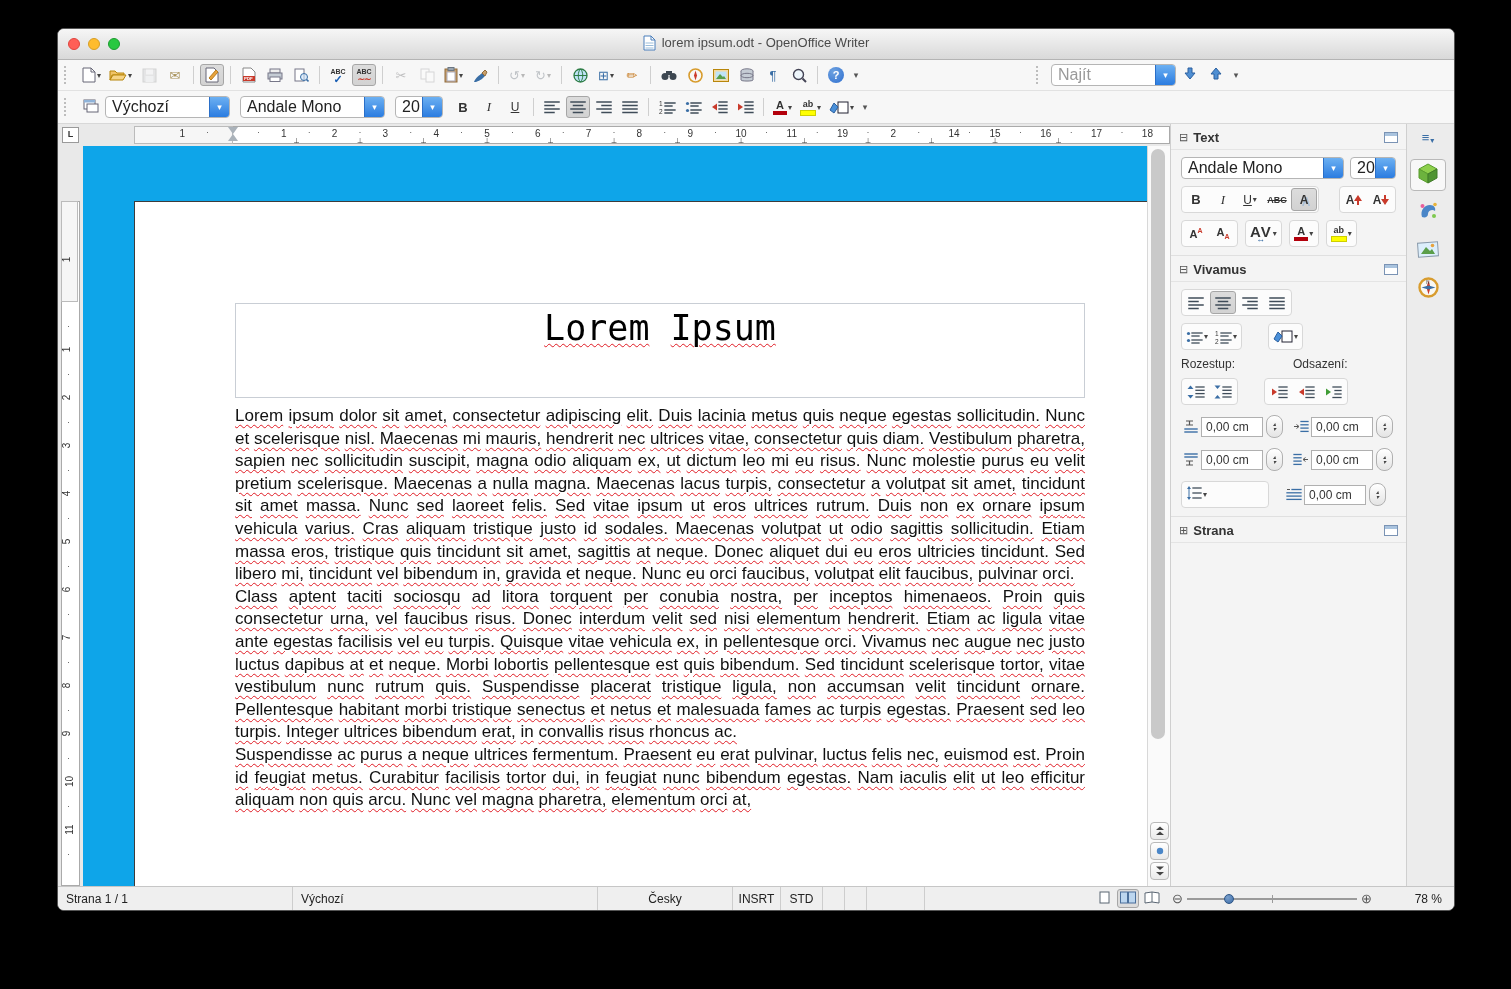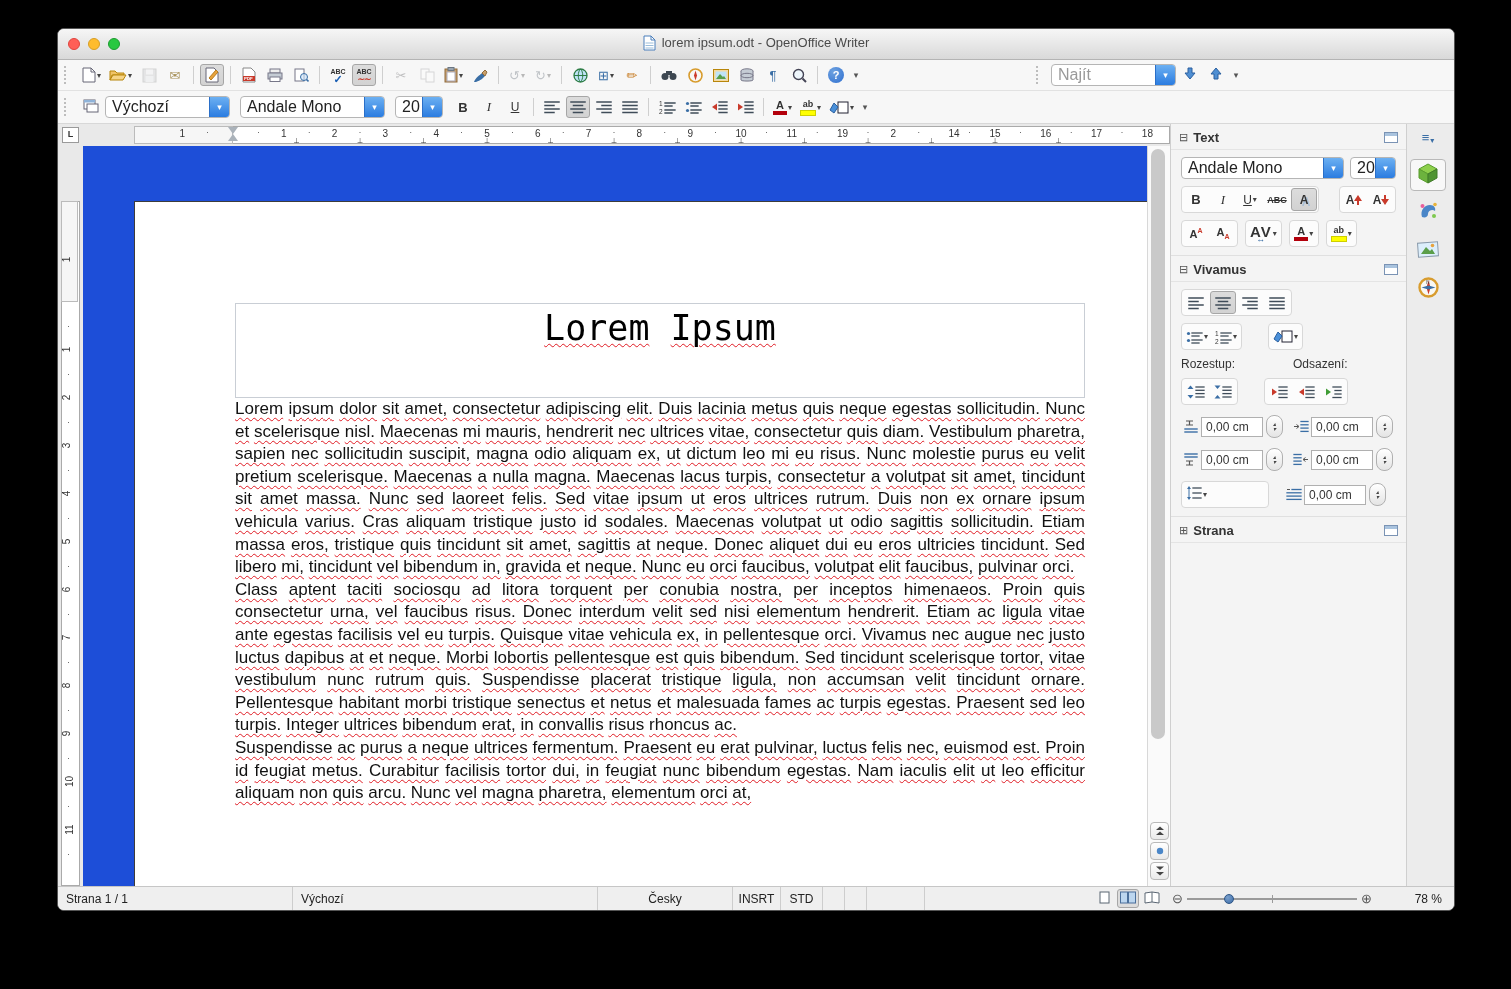--- a/index.html
+++ b/index.html
@@ -53,26 +53,26 @@
   .imark::before,.imark::after{content:"";position:absolute;left:-5px;border-left:5px solid transparent;border-right:5px solid transparent;}
   .imark::before{top:0;border-top:7px solid #aab2ba;}
   .imark::after{top:7px;border-bottom:7px solid #aab2ba;}
   
   .mainrow{display:flex;flex:1;min-height:0;}
   .vruler{width:25px;background:#e9e9e9;position:relative;flex:none;overflow:hidden;}
   .vband{position:absolute;top:55px;bottom:0;left:3px;width:17px;background:#fff;border:1px solid #aaa;}
   .vmarg{position:absolute;top:55px;height:101px;left:3px;width:17px;background:#f6f6f6;border:1px solid #bbb;box-sizing:border-box;}
   .vnum{position:absolute;left:6px;transform:rotate(-90deg);font-size:10px;color:#333;}
   .vdot{position:absolute;left:9px;font-size:9px;color:#555;transform:translateY(-50%);}
-  .canvas{position:relative;flex:1;background:#1d4ed8;overflow:hidden;}
+  .canvas{position:relative;flex:1;background:#0ea5e9;overflow:hidden;}
   .page{position:absolute;left:51px;top:55px;width:1070px;height:1300px;background:#fff;border:1px solid #3c3c3c;box-sizing:border-box;}
   .pagecontent{position:absolute;left:100px;top:101px;width:850px;}
   .frame{border:1px solid #c9ced5;height:95px;box-sizing:border-box;}
   .doctitle{font-family:"DejaVu Sans Mono",monospace;font-size:35px;color:#000;text-align:center;padding-top:4px;letter-spacing:0px;}
-  .bodytext{}
+  .bodytext{margin-top:7px;}
   .bodytext p{margin:0;font-size:17px;line-height:22.6px;text-align:justify;color:#111;font-family:"Liberation Sans",sans-serif;}
   .w{text-decoration-line:underline;text-decoration-style:wavy;text-decoration-color:#e01b24;text-decoration-thickness:1px;text-underline-offset:3px;}
   
   .vscroll{width:22px;background:#fafafa;border-left:1px solid #d8d8d8;position:relative;flex:none;}
   .vthumb{position:absolute;left:3px;top:3px;width:14px;height:590px;background:#c9c9c9;border-radius:7px;}
   .navbtns{position:absolute;bottom:6px;left:2px;display:flex;flex-direction:column;gap:2px;}
   .nbtn{width:17px;height:16px;background:linear-gradient(#fff,#e9e9e9);border:1px solid #b9b9b9;border-radius:4px;display:flex;align-items:center;justify-content:center;}
   
   .sidebar{width:235px;background:#f4f4f4;border-left:1px solid #cfcfcf;flex:none;display:flex;flex-direction:column;font-size:12px;color:#333;}
   .sbhead{height:27px;display:flex;align-items:center;padding:0 8px 0 10px;border-bottom:1px solid #ddd;}

